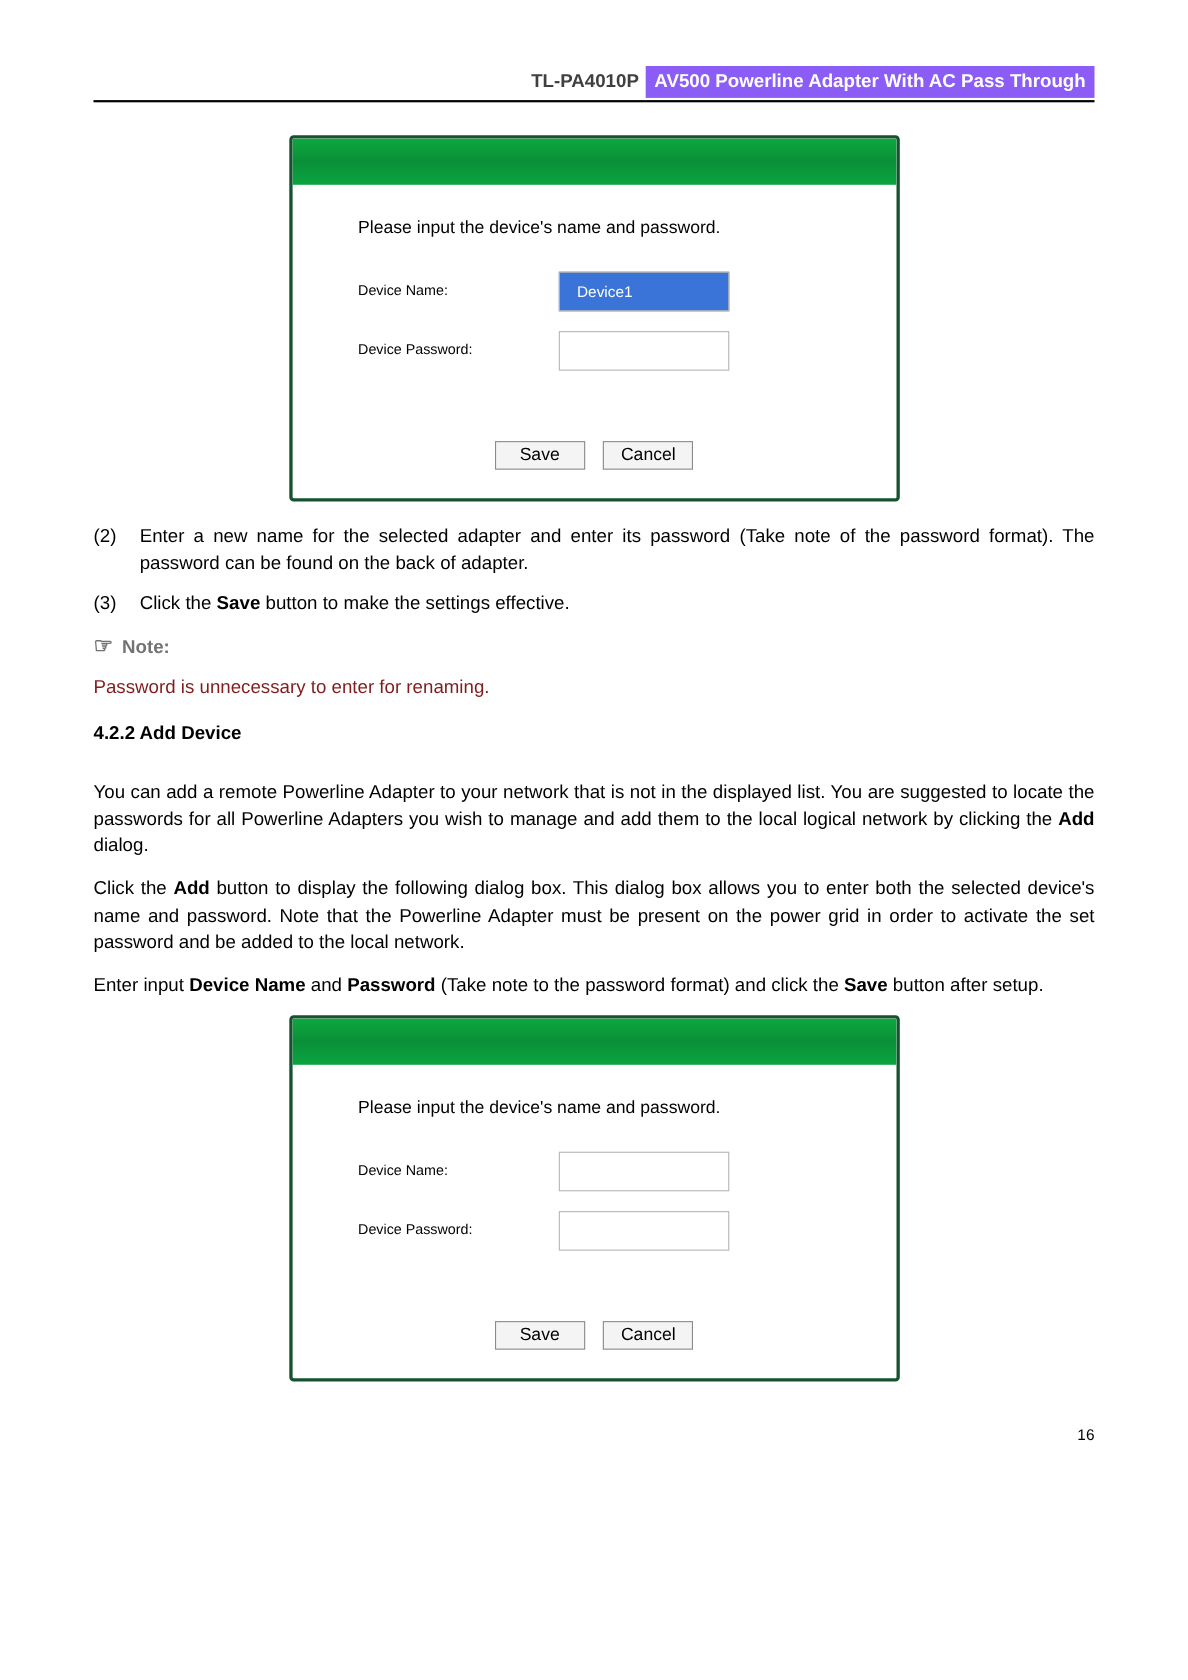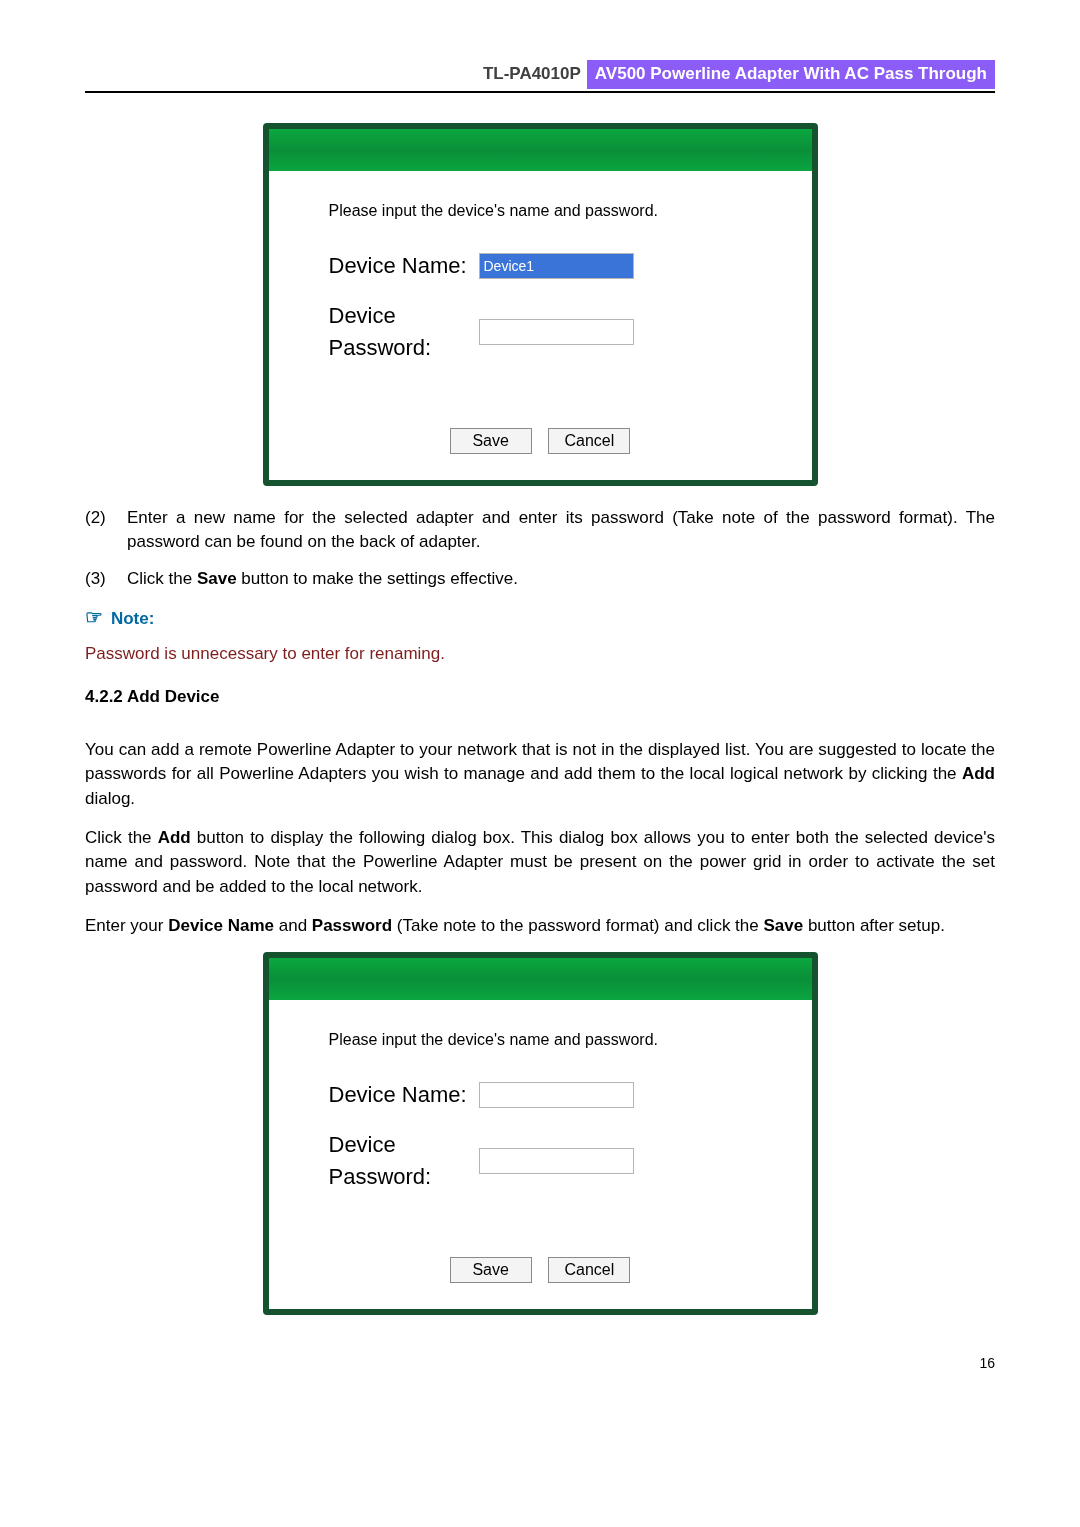--- a/index.html
+++ b/index.html
@@ -29,21 +29,21 @@
   }
   .hdr-title {
     display: inline-block;
     padding: 2px 8px;
     color: #fff;
     background: #8b5cf6;
   }
   .dialog {
     width: 555px;
     margin: 0 auto 20px auto;
-    border: 6px solid #14532d;
+    border: 3px solid #14532d;
     border-radius: 4px;
     background: #fff;
     overflow: hidden;
   }
   .dlg-titlebar {
     height: 42px;
     background: linear-gradient(to bottom, #0aa83f 0%, #0a8f38 50%, #0aa540 100%);
   }
   .dlg-body {
     padding: 28px 60px 10px 60px;
@@ -51,29 +51,29 @@
   .dlg-instr {
     margin-bottom: 28px;
     font-size: 16px;
   }
   .dlg-row {
     display: flex;
     align-items: center;
     margin-bottom: 18px;
   }
   .dlg-label {
-    width: 150px;
-    font-size: 22px;
+    width: 182px;
+    font-size: 13px;
   }
   .dlg-input {
     width: 155px;
-    height: 26px;
+    height: 36px;
     border: 1px solid #b5b5b5;
     font-size: 14px;
-    padding: 2px 4px;
+    padding: 2px 16px;
     font-family: Arial, Helvetica, sans-serif;
   }
   .dlg-input.sel {
     background: #3a74d8;
     color: #fff;
   }
   .dlg-footer {
     text-align: center;
     padding: 22px 0 16px 0;
     margin-top: 42px;
@@ -96,21 +96,21 @@
   .olist li {
     display: flex;
     margin-bottom: 12px;
     text-align: justify;
   }
   .olist .marker {
     flex: 0 0 42px;
   }
   .olist .text { flex: 1; }
   .note-head {
-    color: #0369a1;
+    color: #737373;
     font-weight: bold;
     margin: 10px 0 10px 0;
   }
   .note-head .hand {
     font-size: 20px;
     margin-right: 8px;
   }
   .note-body {
     color: #7f1d1d;
     margin-bottom: 18px;
@@ -175,21 +175,21 @@
 
 <p class="justify">
   <span>You can add a remote Powerline Adapter to your network that is not in the displayed list. You are suggested to locate the passwords for all Powerline Adapters you wish to manage and add them to the local logical network by clicking the </span><span class="bold">Add</span><span> dialog.</span>
 </p>
 
 <p class="justify">
   <span>Click the </span><span class="bold">Add</span><span> button to display the following dialog box. This dialog box allows you to enter both the selected device's name and password. Note that the Powerline Adapter must be present on the power grid in order to activate the set password and be added to the local network.</span>
 </p>
 
 <p class="justify">
-  <span>Enter your </span><span class="bold">Device Name</span><span> and </span><span class="bold">Password</span><span> (Take note to the password format) and click the </span><span class="bold">Save</span><span> button after setup.</span>
+  <span>Enter input </span><span class="bold">Device Name</span><span> and </span><span class="bold">Password</span><span> (Take note to the password format) and click the </span><span class="bold">Save</span><span> button after setup.</span>
 </p>
 
 <div class="dialog">
   <div class="dlg-titlebar"></div>
   <div class="dlg-body">
     <div class="dlg-instr">Please input the device's name and password.</div>
     <div class="dlg-row">
       <div class="dlg-label">Device Name:</div>
       <input class="dlg-input" value="" style="">
     </div>

